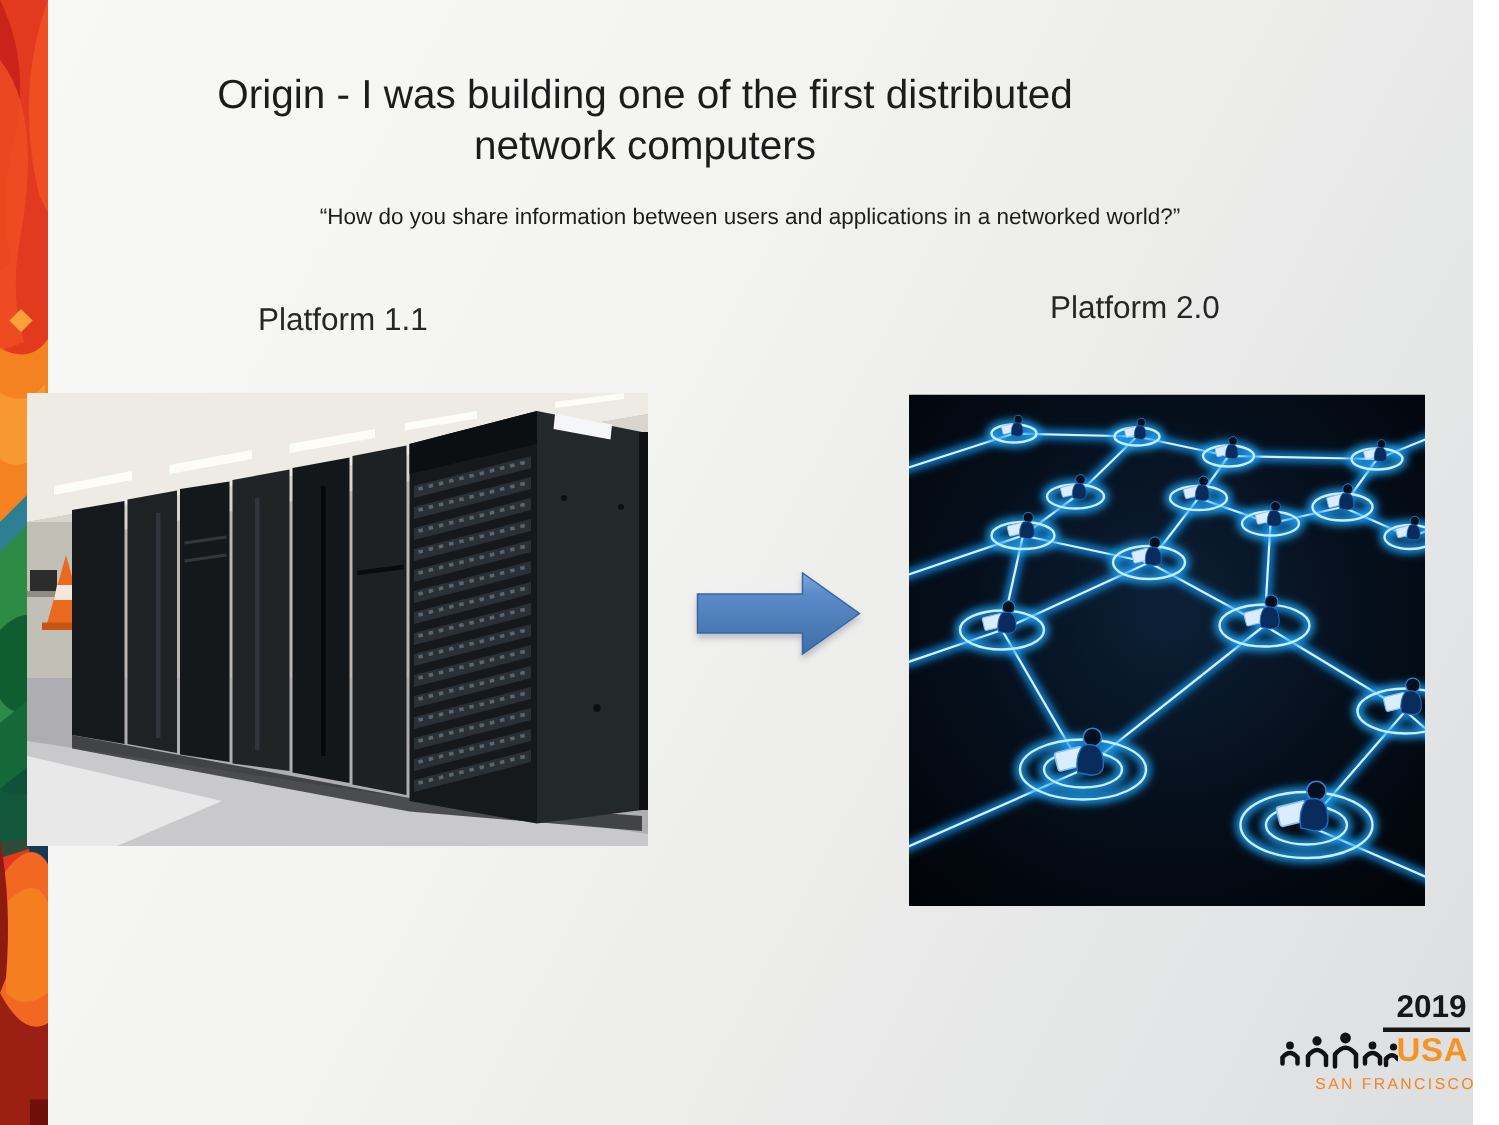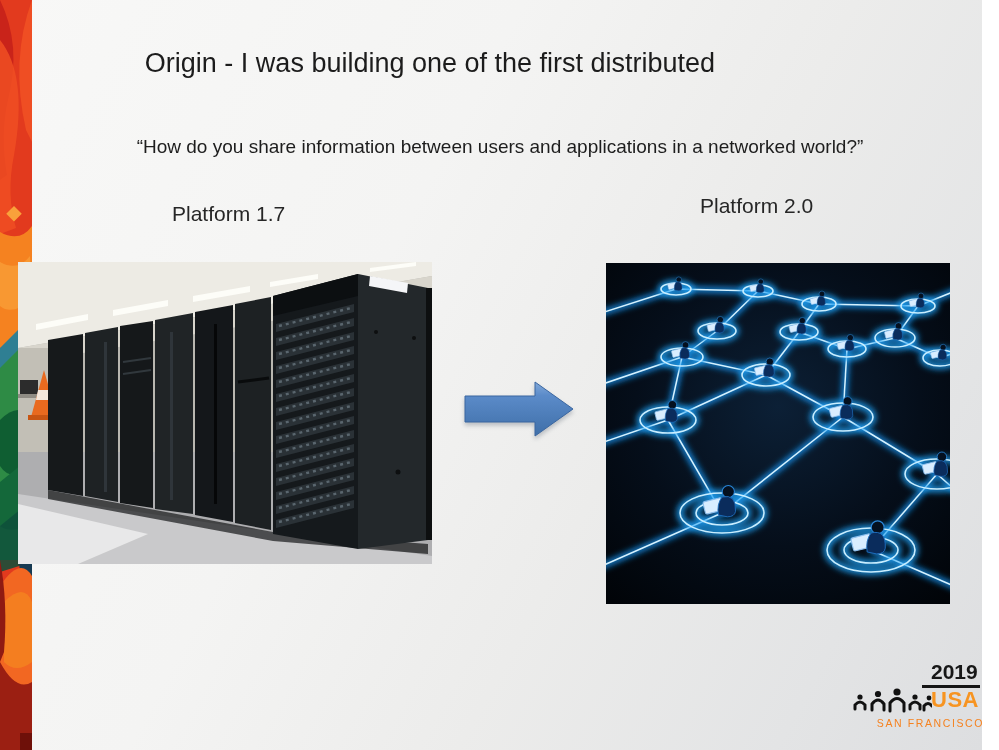--- a/index.html
+++ b/index.html
@@ -3,21 +3,21 @@
 <meta charset="utf-8">
 <style>
   html,body{margin:0;padding:0;}
   body{width:999px;height:750px;font-family:"Liberation Sans",sans-serif;}
   .slide{position:relative;width:982px;height:750px;overflow:hidden;
     background:linear-gradient(118deg,#f8f8f7 0%,#f4f4f3 38%,#ececeb 62%,#e3e4e5 85%,#dddee0 100%);}
   .side-strip{position:absolute;left:0;top:0;width:32px;height:750px;z-index:1;}
   .title{position:absolute;left:60px;top:46px;width:740px;text-align:center;
     color:#1c1c1c;font-size:27px;line-height:34px;z-index:2;}
   .quote{position:absolute;left:30px;top:136px;width:940px;text-align:center;
-    color:#1d1d1d;font-size:19px;z-index:2;}
+    color:#1d1d1d;font-size:15px;z-index:2;}
   .plat-label{position:absolute;color:#262626;font-size:21px;z-index:2;}
   .plat-1{left:172px;top:202px;}
   .plat-2{left:700px;top:194px;}
   .photo{position:absolute;z-index:2;display:block;}
   .photo-left{left:18px;top:262px;width:414px;height:302px;}
   .photo-right{left:606px;top:263px;width:344px;height:341px;}
   .arrow-wrap{position:absolute;left:463px;top:380px;width:112px;height:60px;z-index:2;
     filter:drop-shadow(0 3px 2px rgba(90,100,115,.35));}
   
   .logo{position:absolute;left:800px;top:654px;width:186px;height:86px;z-index:2;}
@@ -55,25 +55,26 @@
     <path d="M18,540 L32,528 L32,606 L22,612 Z" fill="#173a52"></path>
     <path d="M0,586 Q20,556 32,576 L32,692 Q14,702 0,690 Z" fill="#f26722"></path>
     <path d="M4,602 Q24,582 32,602 L32,662 Q16,674 4,662 Z" fill="#f58220" opacity="0.85"></path>
     <path d="M0,560 Q8,602 4,652 L0,662 Z" fill="#8f1a12"></path>
     <path d="M0,662 Q16,692 32,682 L32,750 L0,750 Z" fill="#9b1f12"></path>
     <rect x="20" y="733" width="12" height="17" fill="#6e1009"></rect>
   </svg>
 
   <div class="title">
     <div>Origin - I was building one of the first distributed</div>
+    <div>network computers</div>
   </div>
 
   <div class="quote">“How do you share information between users and applications in a networked world?”</div>
 
-  <div class="plat-label plat-1">Platform 1.7</div>
+  <div class="plat-label plat-1">Platform 1.1</div>
   <div class="plat-label plat-2">Platform 2.0</div>
 
   <svg class="photo photo-left" viewBox="0 0 414 302" preserveAspectRatio="none" aria-hidden="true">
     <rect width="414" height="302" fill="#b9b7b0"></rect>
 
     <polygon points="0,0 414,0 414,14 0,86" fill="#edebe4"></polygon>
     <polygon points="0,86 414,14 414,32 0,102" fill="#d8d5cc"></polygon>
 
     <polygon points="18,62 70,52 70,58 18,68" fill="#fdfdf8"></polygon>
     <polygon points="95,48 150,38 150,44 95,54" fill="#fdfdf8"></polygon>

